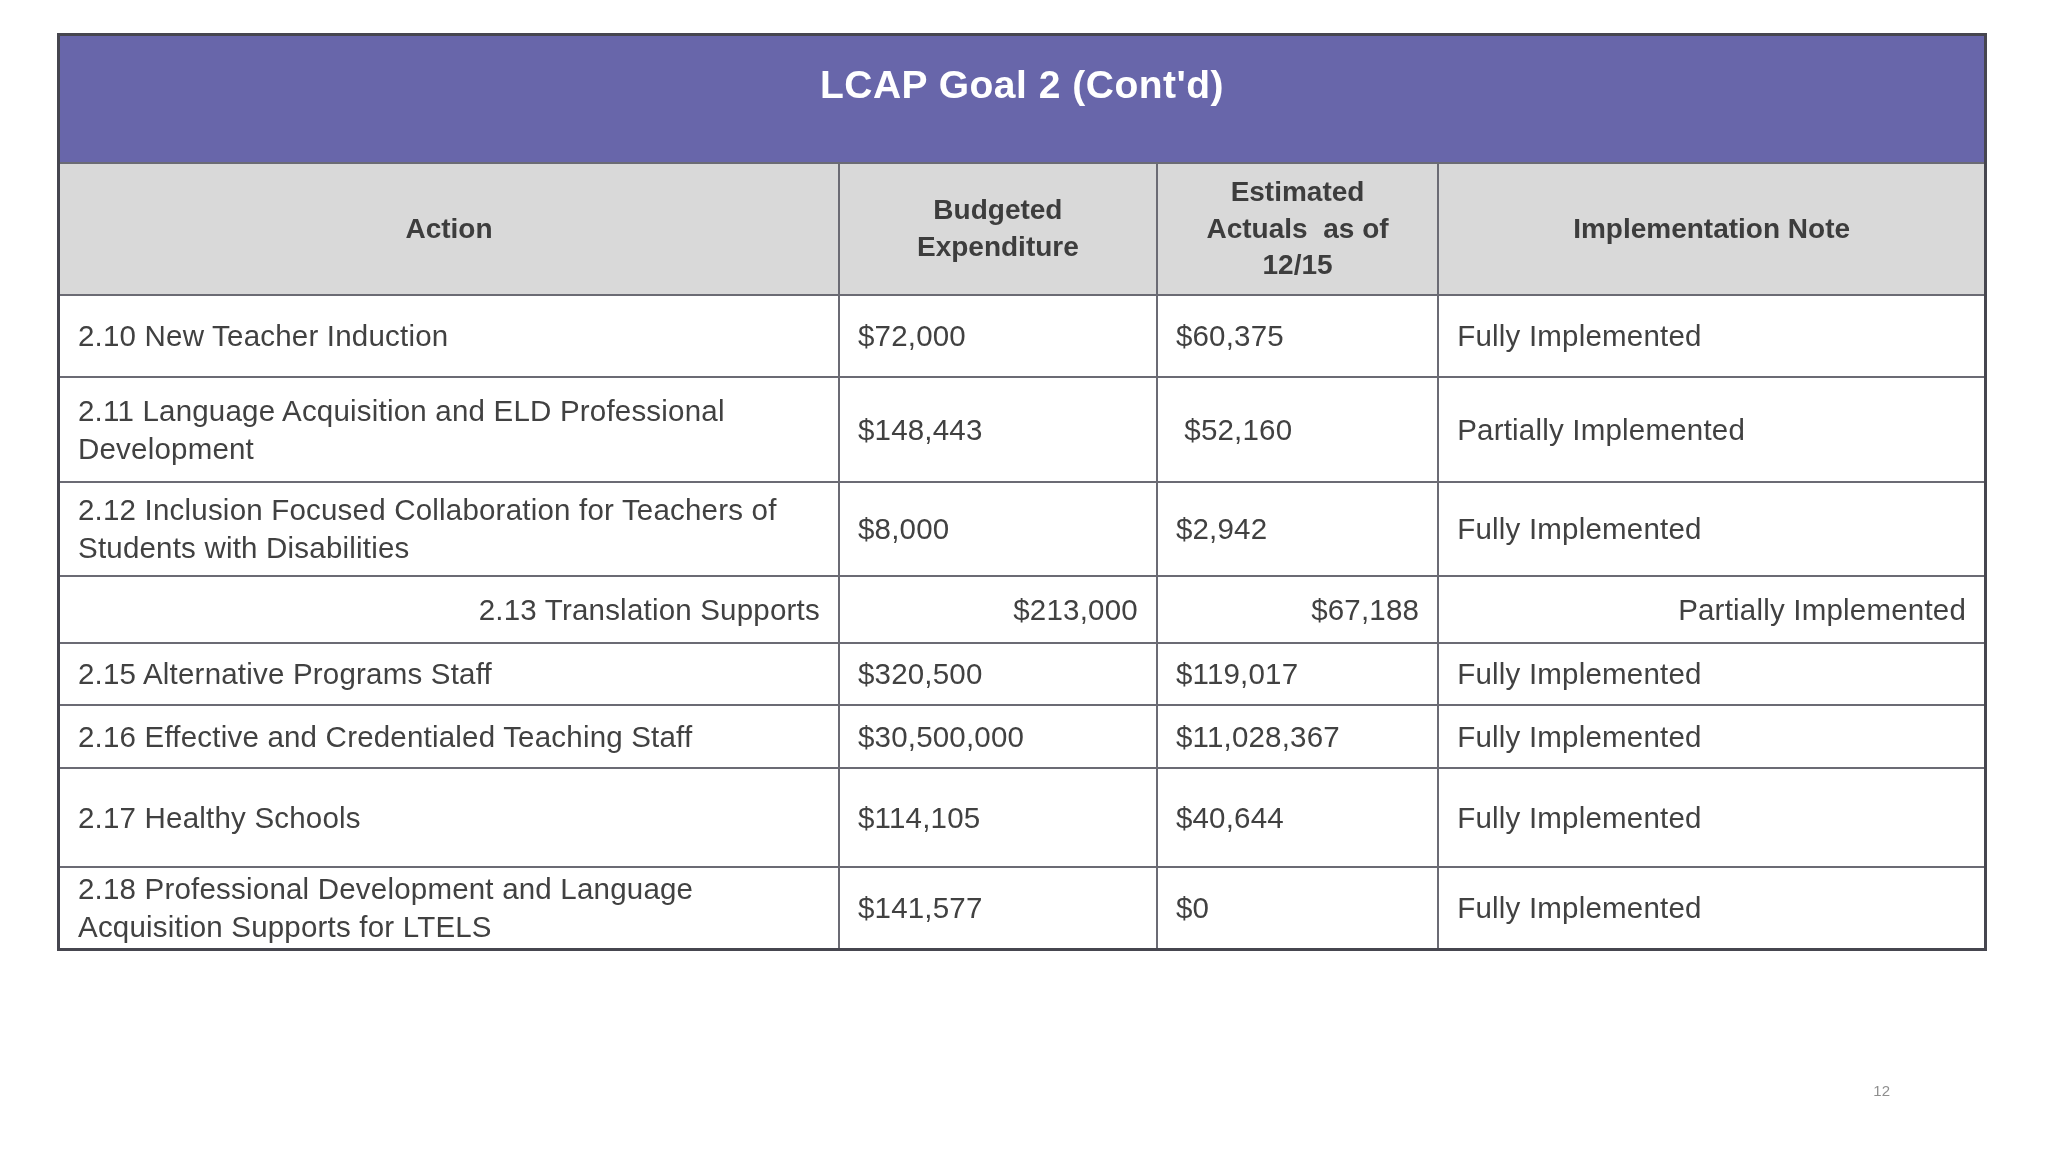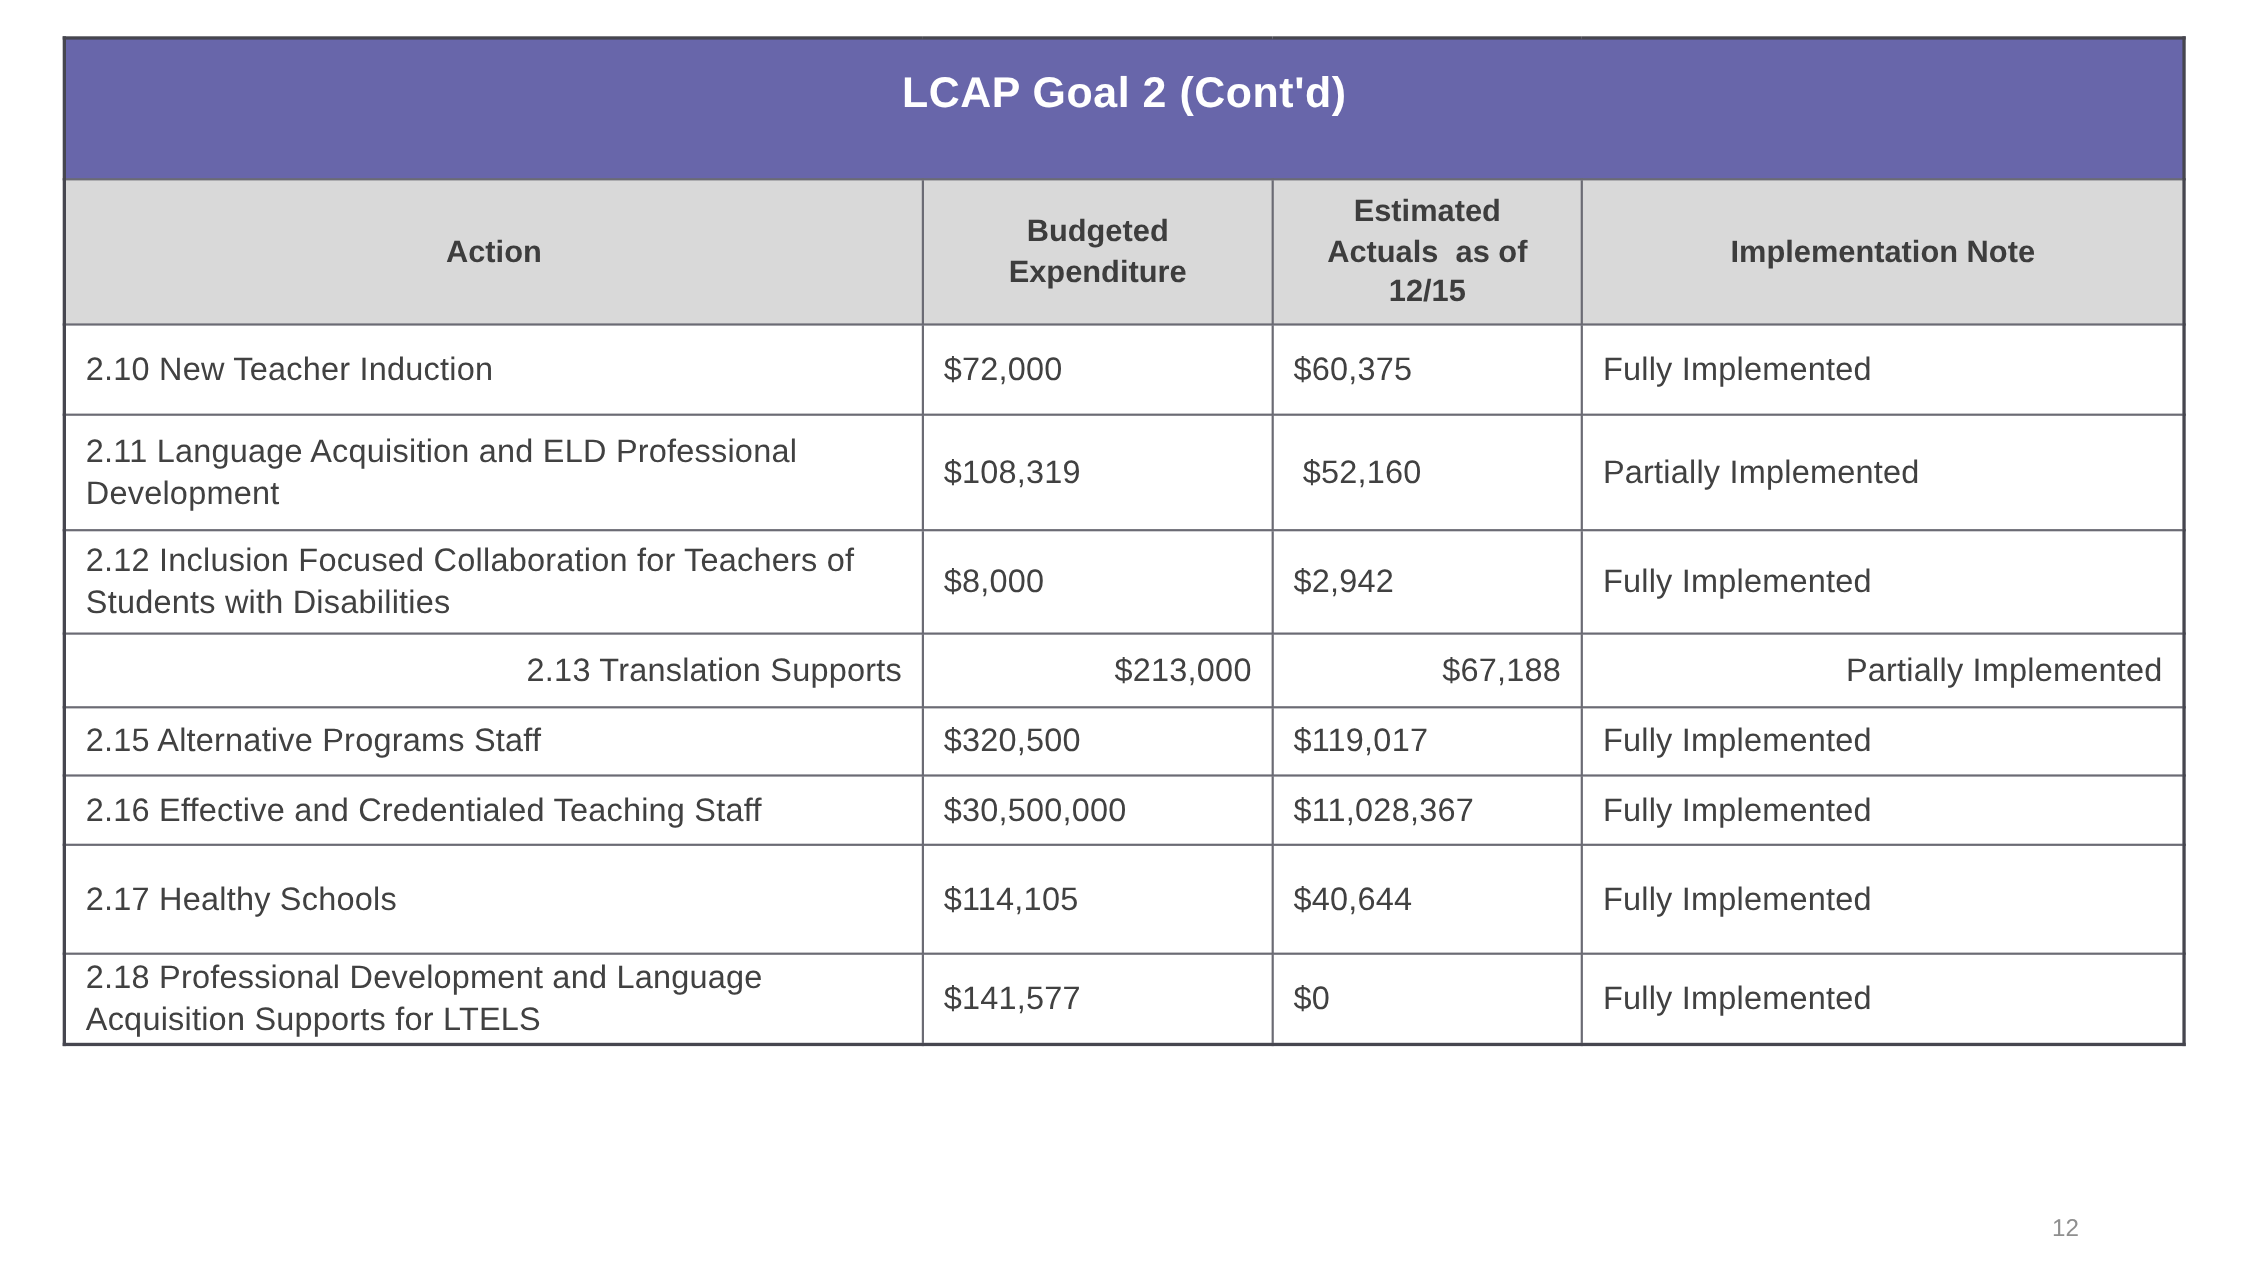--- a/index.html
+++ b/index.html
@@ -73,23 +73,22 @@
   tbody.rows tr:nth-child(5) td { height: 56px; }
   tbody.rows tr:nth-child(6) td { height: 57px; }
   tbody.rows tr:nth-child(7) td { height: 93px; }
   tbody.rows tr:nth-child(8) td { height: 59px; }
   tbody.rows tr:nth-child(9) td { height: 91px; }
 
   .page-number {
     position: absolute;
     top: 1082px;
     right: 158px;
-    font-size: 22px;
+    font-size: 15px;
     color: var(--page_number, #8f8f8f);
-    margin-top: 22px;
   }
 </style>
 </head>
 <body>
 
 <div class="slide">
 
   <table class="lcap">
     <colgroup>
       <col style="width:40.5%">
@@ -114,21 +113,21 @@
     <tbody class="rows">
   <tr>
     <td>2.10 New Teacher Induction</td>
     <td>$72,000</td>
     <td>$60,375</td>
     <td>Fully Implemented</td>
   </tr>
 
   <tr>
     <td>2.11 Language Acquisition and ELD Professional Development</td>
-    <td>$108,319</td>
+    <td>$148,443</td>
     <td> $52,160</td>
     <td>Partially Implemented</td>
   </tr>
 
   <tr>
     <td>2.12 Inclusion Focused Collaboration for Teachers of Students with Disabilities</td>
     <td>$8,000</td>
     <td>$2,942</td>
     <td>Fully Implemented</td>
   </tr>

